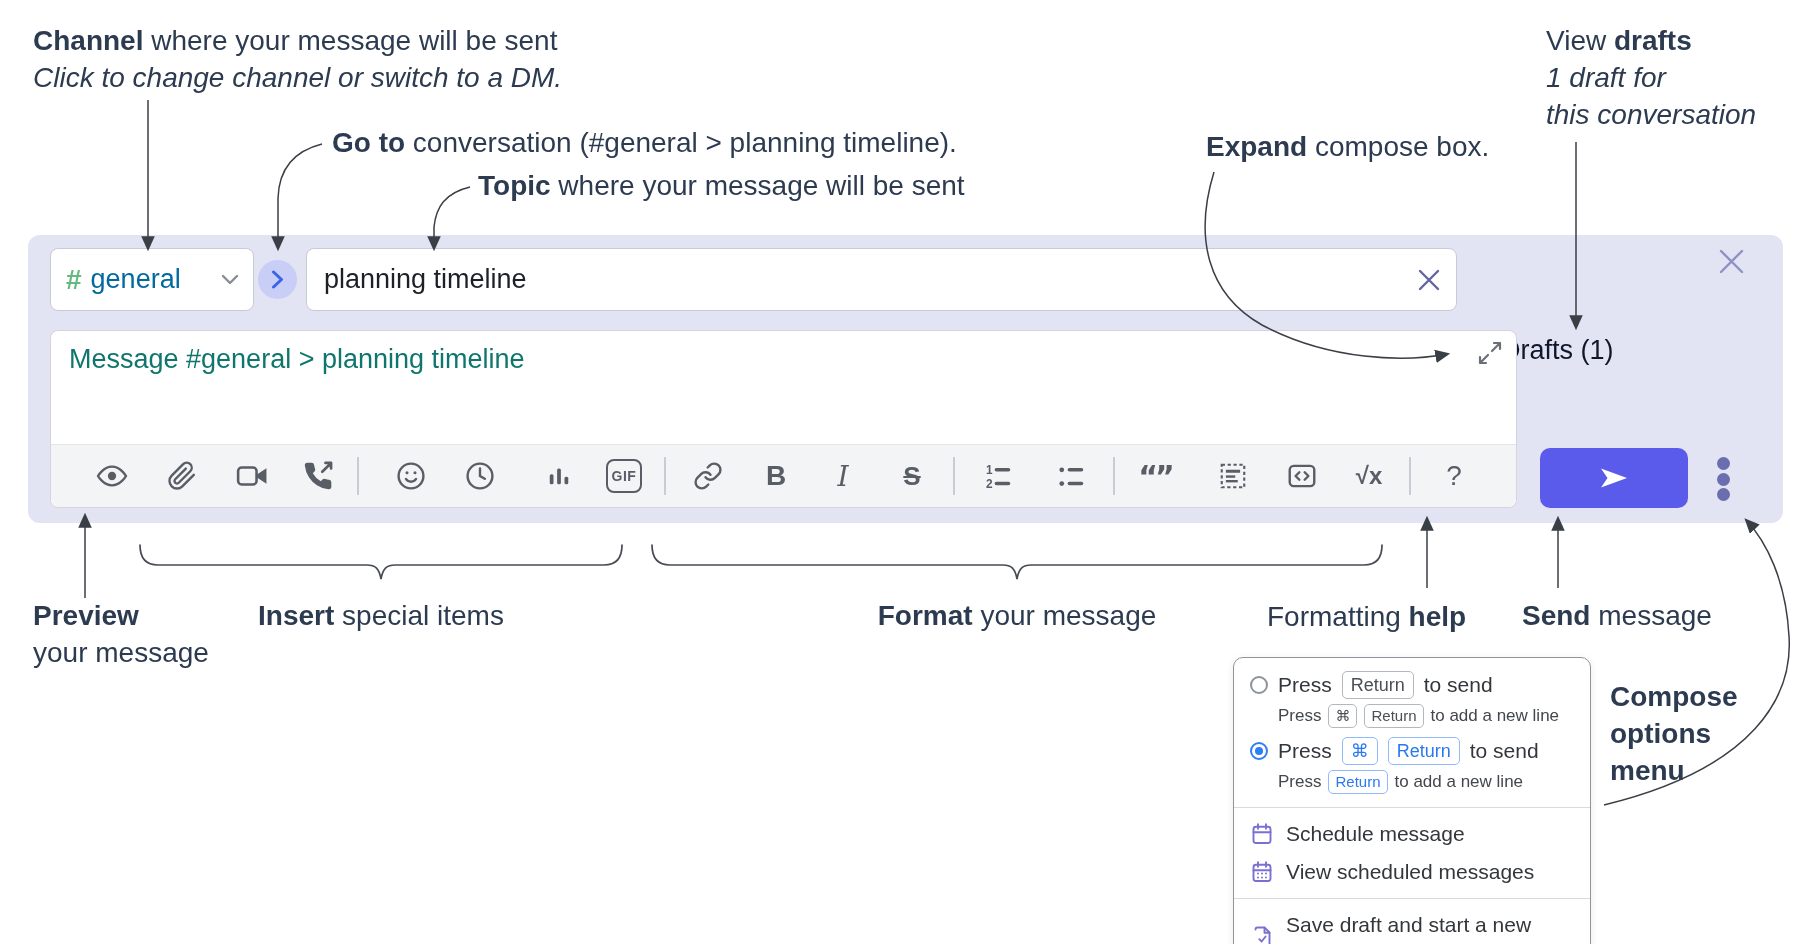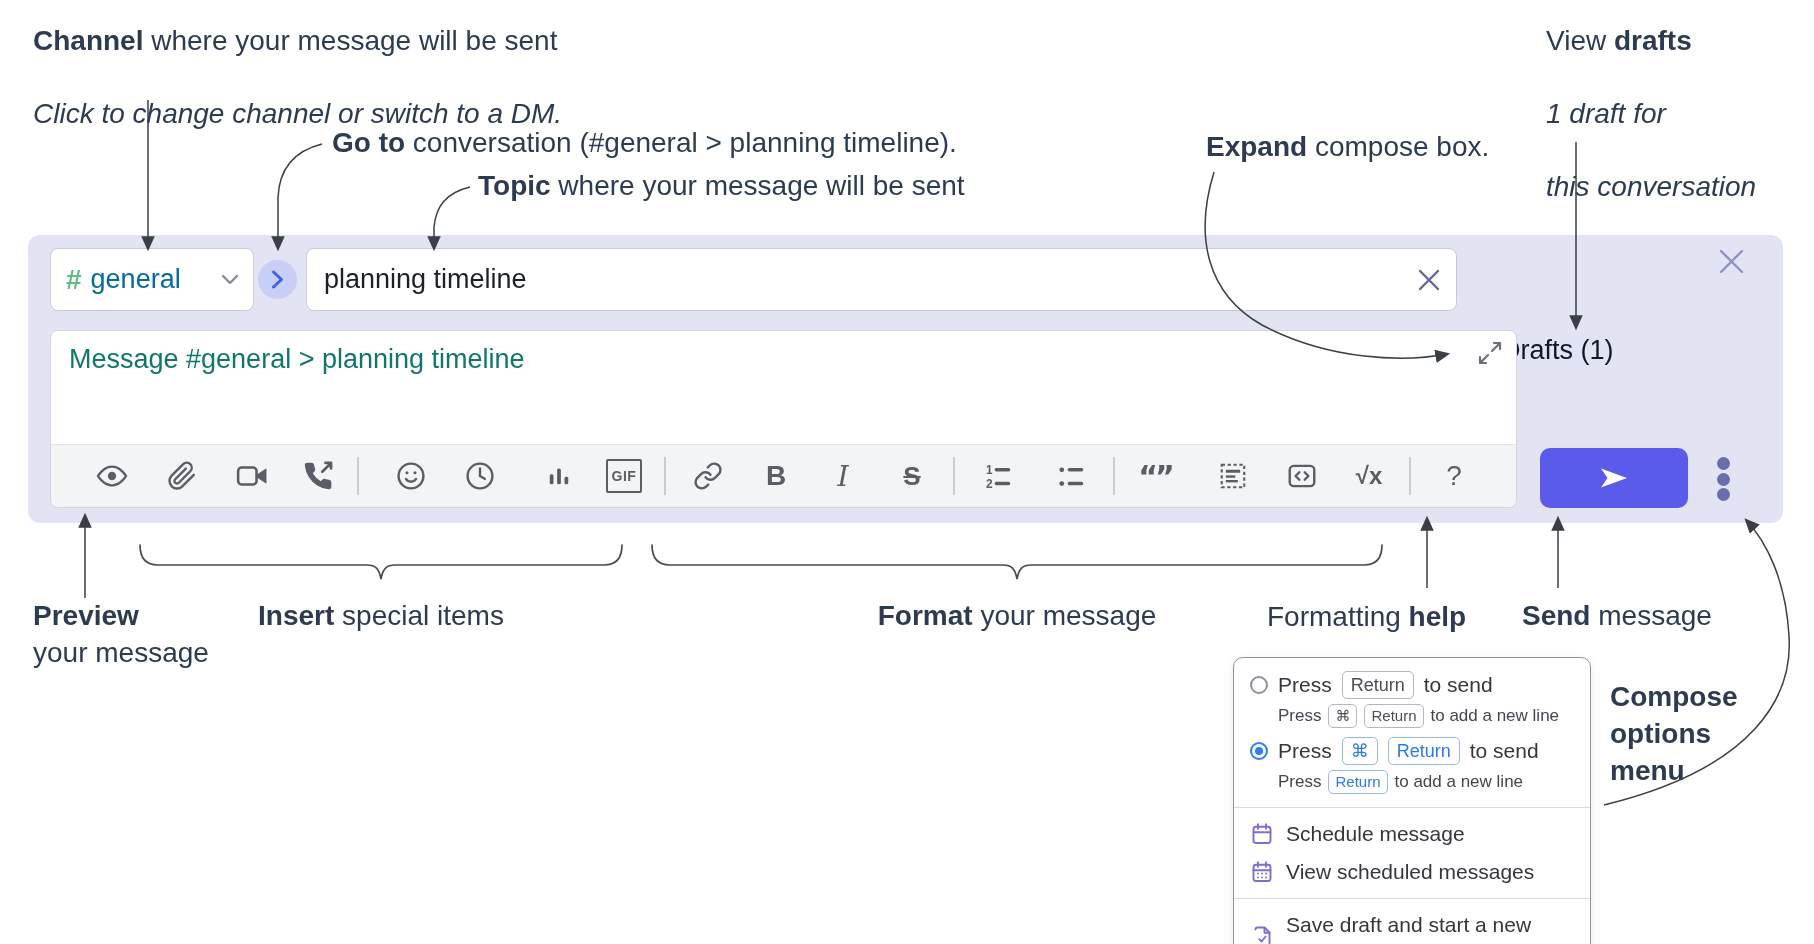--- a/index.html
+++ b/index.html
@@ -2,21 +2,21 @@
 <html><head>
 <meta charset="utf-8">
 <style>
   html,body{margin:0;padding:0;background:#fff;}
   .stage{position:relative;width:1814px;height:944px;background:#fff;overflow:hidden;
          font-family:"Liberation Sans","DejaVu Sans",sans-serif;color:#2d3b51;}
   .abs{position:absolute;}
   
   .ann{font-size:28px;line-height:37px;color:#2d3b51;white-space:nowrap;}
   .ann b{font-weight:700;}
-  .ann .it{font-style:italic;margin-top:36px;}
+  .ann .it{font-style:italic;}
   .center{transform:translateX(-50%);}
   
   #overlay{position:absolute;left:0;top:0;z-index:10;pointer-events:none;}
   
   .compose{position:absolute;left:28px;top:235px;width:1755px;height:288px;
            background:#e2e3f3;border-radius:12px;}
   .whitebox{background:#fff;border:1px solid #c8cad6;border-radius:8px;box-sizing:border-box;}
   .chan-select{position:absolute;left:22px;top:13px;width:204px;height:63px;display:flex;
                align-items:center;padding:0 14px 0 15px;cursor:pointer;}
   .chan-hash{color:#62ba80;font-weight:700;font-size:28px;margin-right:9px;}
@@ -39,21 +39,21 @@
   .tb{position:absolute;top:9px;width:44px;height:44px;display:flex;align-items:center;
       justify-content:center;cursor:pointer;color:#585d66;}
   .tb-div{position:absolute;top:12px;width:2px;height:38px;background:#caccd4;}
   .drafts-link{position:absolute;left:1473px;top:100px;font-size:27px;color:#0f172a;cursor:pointer;}
   .send-btn{position:absolute;left:1512px;top:213px;width:148px;height:60px;background:#5a5bea;
             border:none;border-radius:10px;display:flex;align-items:center;justify-content:center;cursor:pointer;}
   .dots-btn{position:absolute;left:1682px;top:222px;width:26px;height:44px;display:flex;flex-direction:column;
             align-items:center;justify-content:space-between;cursor:pointer;}
   .dot{width:13px;height:13px;border-radius:50%;background:#6b6eae;}
   
-  .gif-box{border:2px solid #585d66;border-radius:2px;font-size:14px;font-weight:700;
+  .gif-box{border:2px solid #585d66;border-radius:8px;font-size:14px;font-weight:700;
            padding:7px 4px;letter-spacing:0.5px;}
   .glyph-b{font-size:28px;font-weight:800;}
   .glyph-i{font-size:28px;font-style:italic;font-family:"DejaVu Serif",serif;}
   .glyph-s{font-size:26px;font-weight:600;text-decoration:line-through;}
   .glyph-q{font-size:30px;font-weight:700;font-family:"DejaVu Sans",sans-serif;letter-spacing:-3px;}
   .glyph-m{font-size:24px;font-weight:600;}
   .glyph-help{font-size:28px;}
   
   .popup{position:absolute;left:1233px;top:657px;width:356px;background:#fff;
          border:1.5px solid #8f959b;border-radius:10px;box-shadow:0 2px 8px rgba(0,0,0,.08);

